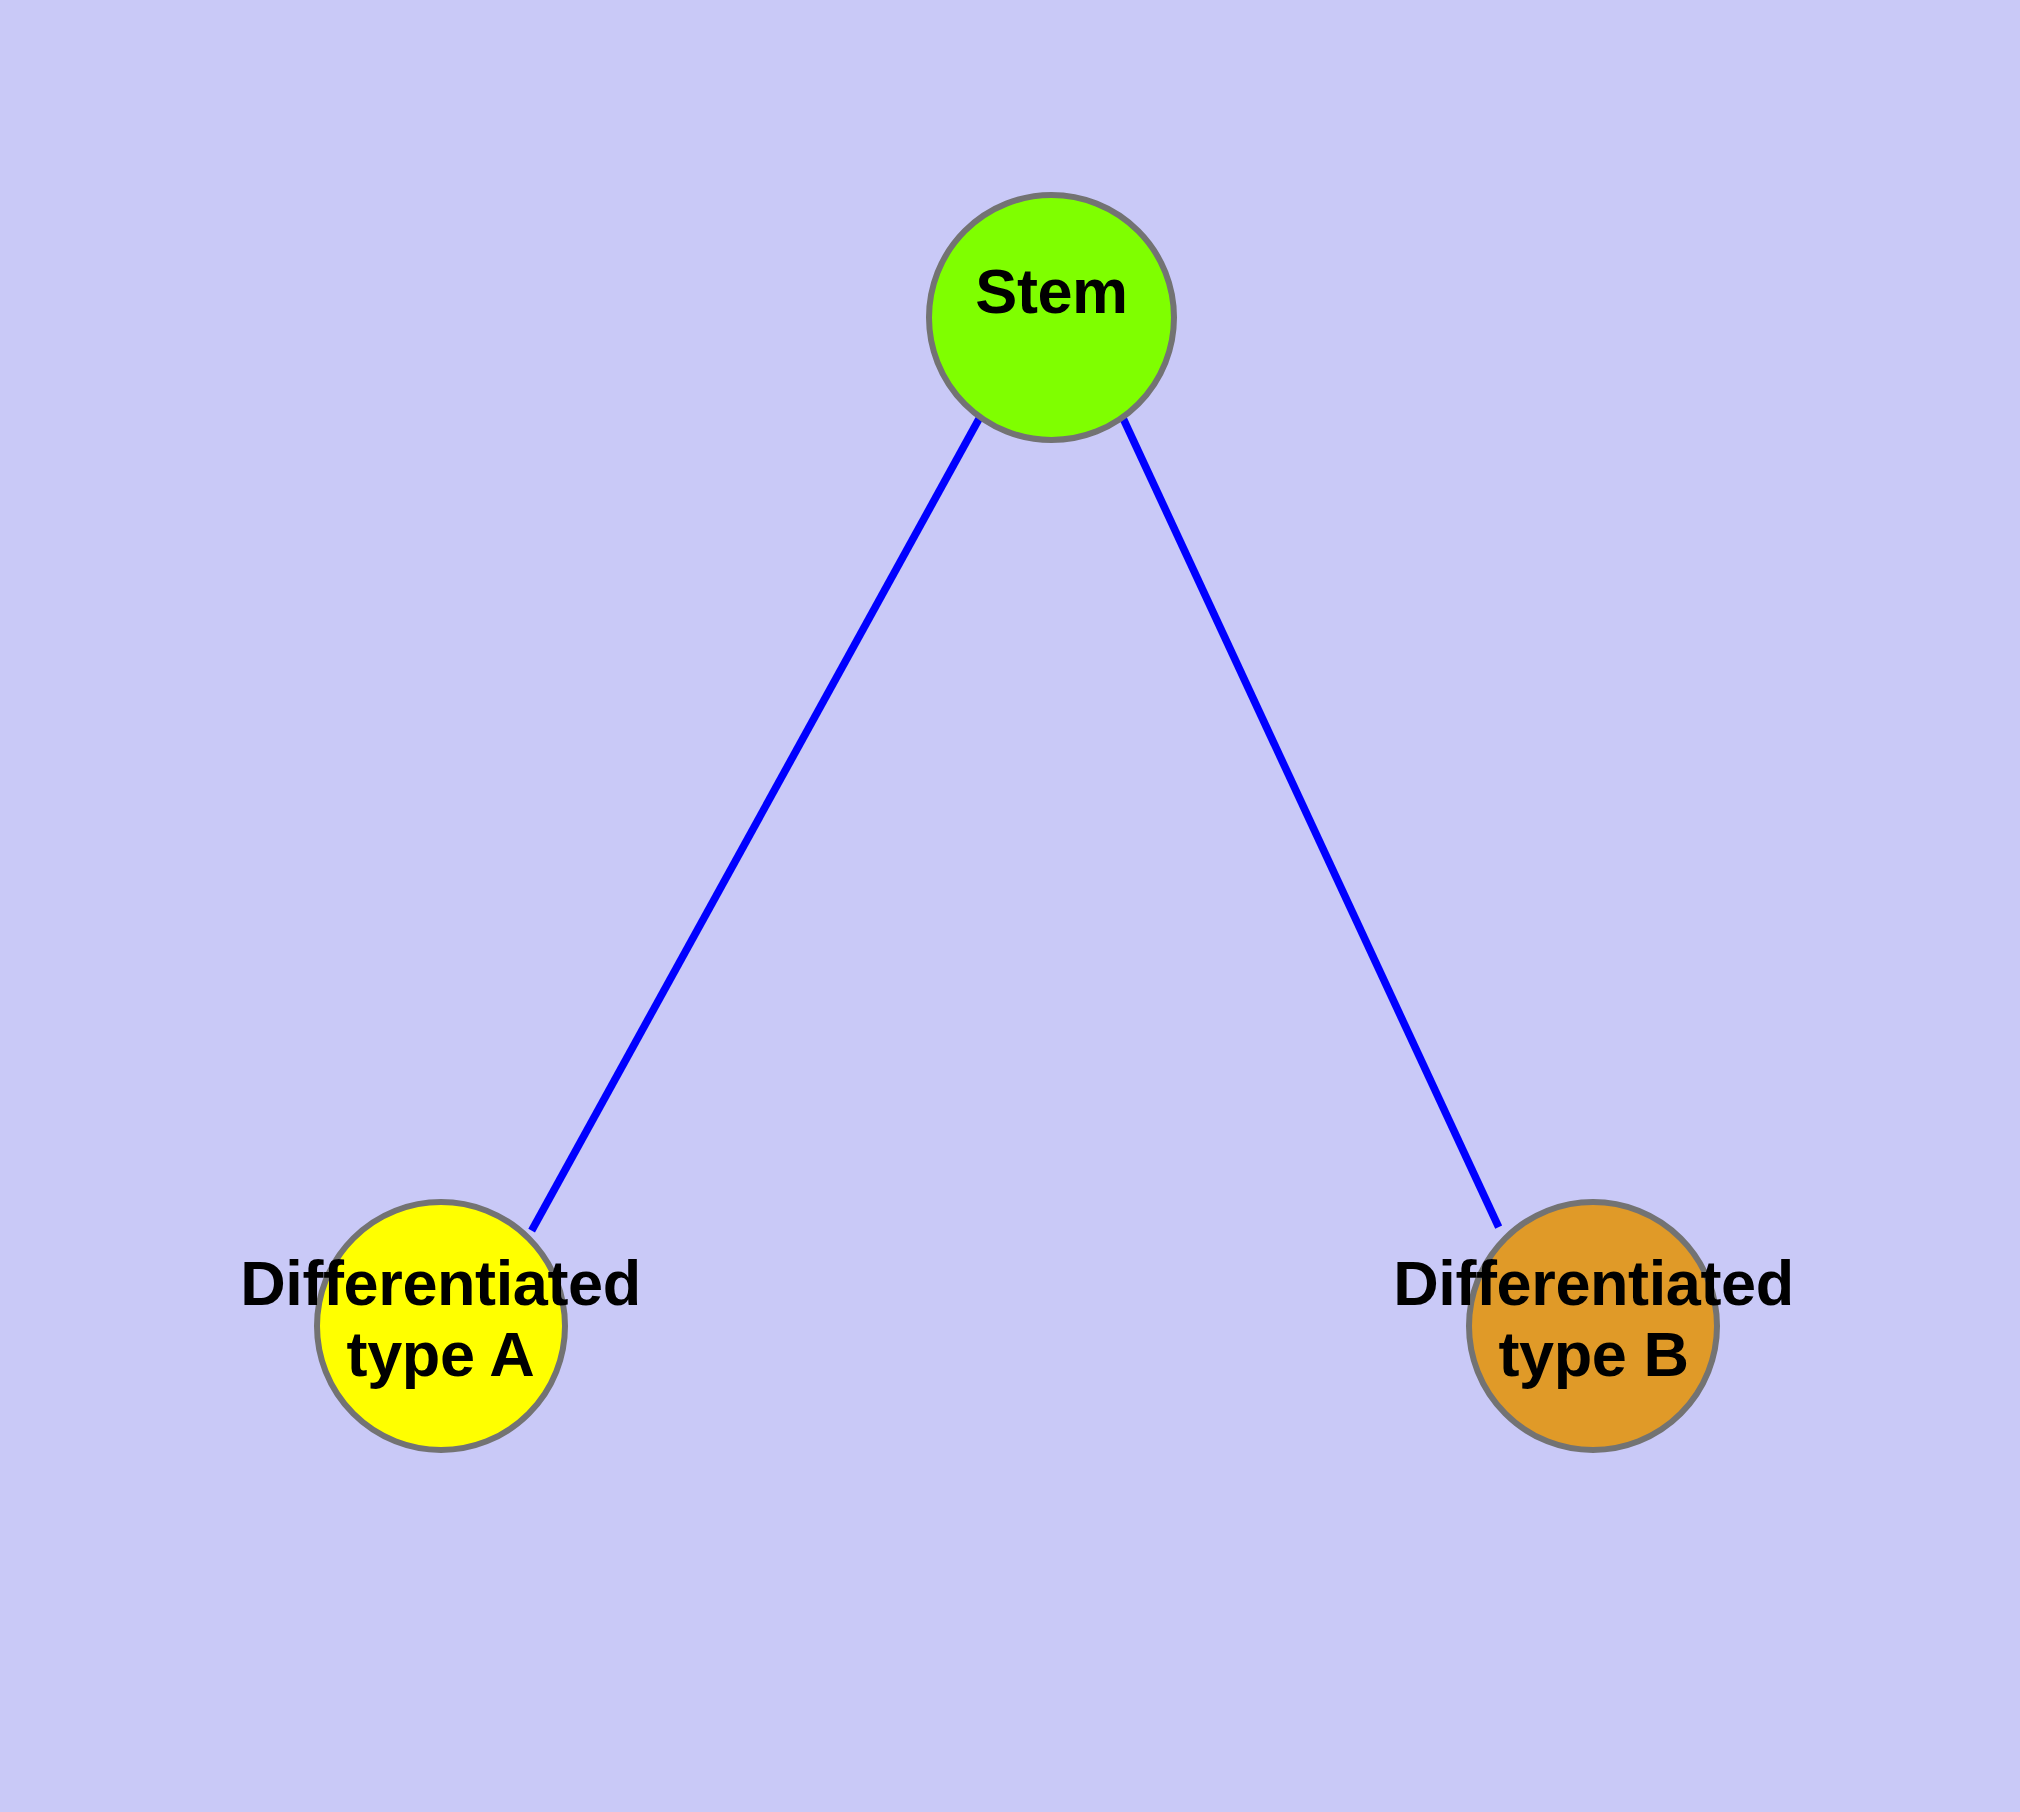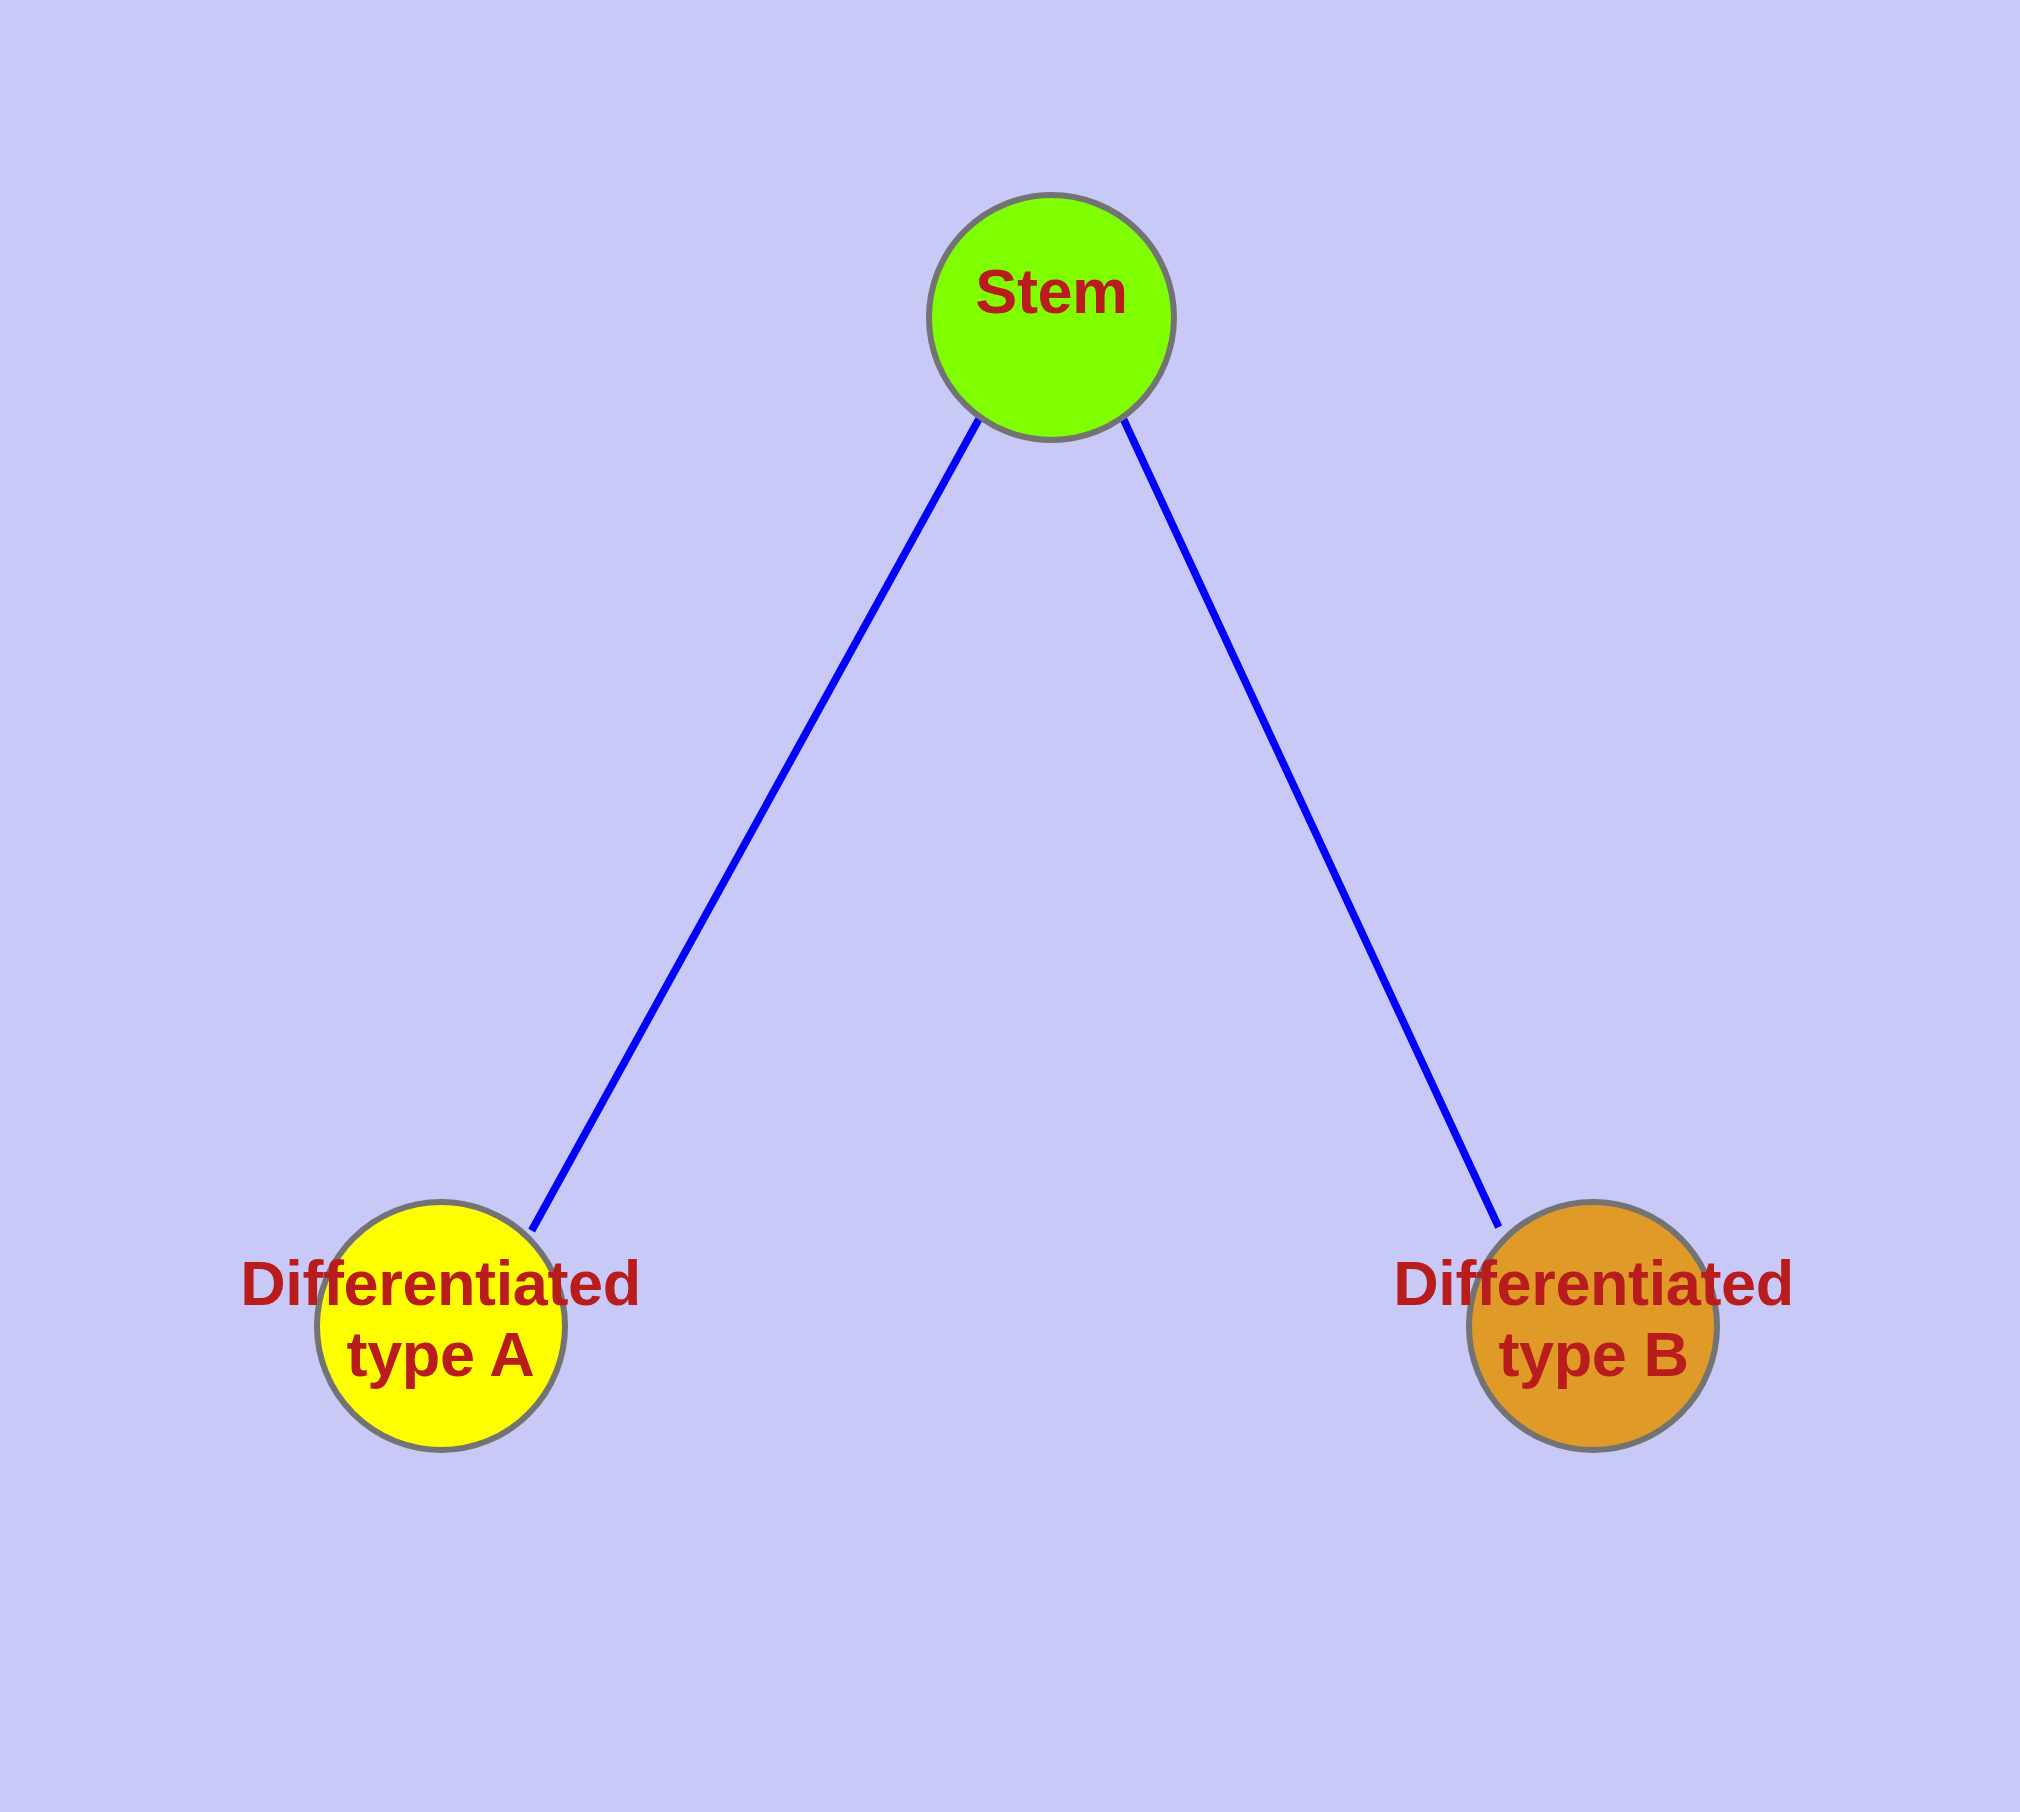--- a/index.html
+++ b/index.html
@@ -27,21 +27,21 @@
     height: 1812px;
   }
   .node {
     position: absolute;
     border-radius: 50%;
     box-sizing: border-box;
   }
   .node-label {
     position: absolute;
     text-align: center;
-    color: #b91c1c;
+    color: #000000;
     font-weight: bold;
     font-family: "Liberation Sans", sans-serif;
     line-height: 1.12;
     white-space: pre;
     letter-spacing: -0.4px;
     pointer-events: none;
   }
   #node-stem {
     left: 926px;
     top: 192px;

